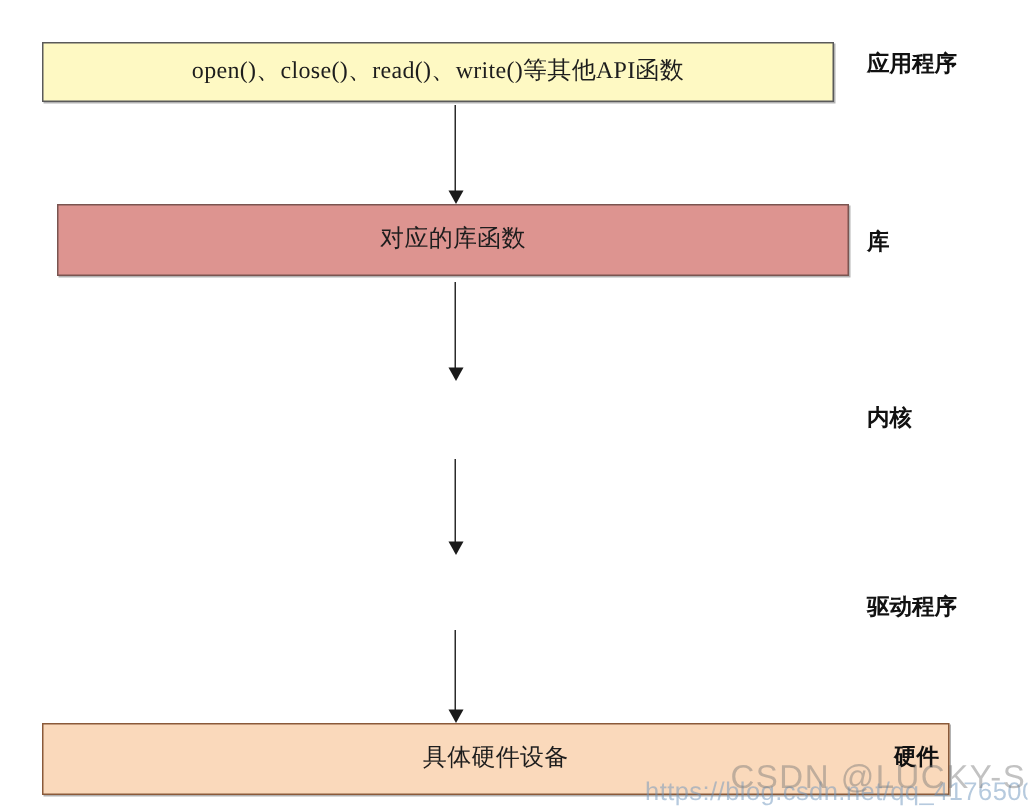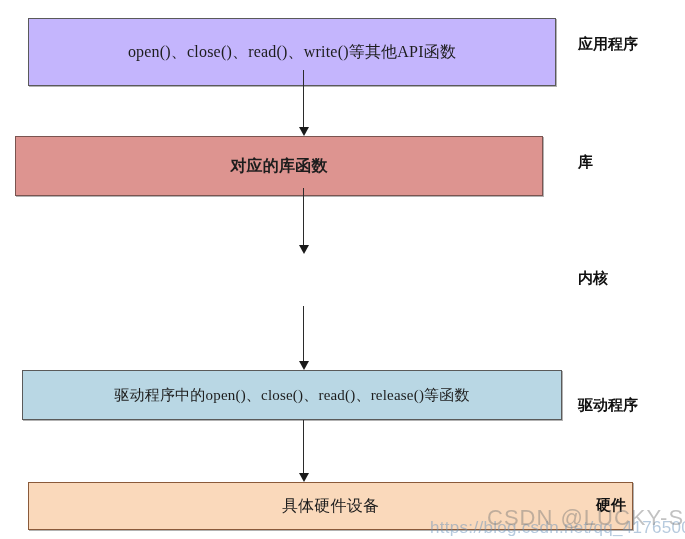--- a/index.html
+++ b/index.html
@@ -82,50 +82,47 @@
     font-size: 17px;
     color: rgba(110,150,190,0.50);
     letter-spacing: 0.3px;
   }
 </style>
 </head>
 <body>
 
 <div id="diagram">
 
-  <div class="node" style="left: 28px; top: 18px; width: 528px; height: 68px; background: #c4b5fd; border-color: rgb(90, 90, 90);">
+  <div class="node" style="left: 28px; top: 28px; width: 528px; height: 40px; background: #fef9c3; border-color: rgb(90, 90, 90);">
     <span class="node-label">open()、close()、read()、write()等其他API函数</span>
   </div>
-  <div class="side-label" style="left:578px; top:36px;">应用程序</div>
+  <div class="side-label" style="left:578px; top:36px;font-family:Liberation Serif, serif;">应用程序</div>
 
   <div class="connector" style="left:303px; top:70px; height:66px;">
     <div class="conn-line" style="height:58px;"></div>
     <div class="conn-head" style="top:57px;"></div>
   </div>
 
-  <div class="node" style="left: 15px; top: 136px; width: 528px; height: 60px; background: rgb(221, 148, 144); border-color: rgb(122, 84, 80); font-weight: bold;">
+  <div class="node" style="left: 38px; top: 136px; width: 528px; height: 48px; background: rgb(221, 148, 144); border-color: rgb(122, 84, 80);">
     <span class="node-label">对应的库函数</span>
   </div>
   <div class="side-label" style="left:578px; top:154px;">库</div>
 
   <div class="connector" style="left:303px; top:188px; height:66px;">
     <div class="conn-line" style="height:58px;"></div>
     <div class="conn-head" style="top:57px;"></div>
   </div>
 
   <div class="side-label" style="left:578px; top:272px;font-family:Liberation Mono, monospace;">内核</div>
 
   <div class="connector" style="left:303px; top:306px; height:64px;">
     <div class="conn-line" style="height:56px;"></div>
     <div class="conn-head" style="top:55px;"></div>
   </div>
 
-  <div class="node" style="left: 22px; top: 370px; width: 540px; height: 50px; background: rgb(185, 215, 228); border-color: rgb(90, 90, 90);">
-    <span class="node-label" style="font-size:15px;">驱动程序中的open()、close()、read()、release()等函数</span>
-  </div>
   <div class="side-label" style="left:578px; top:397px;">驱动程序</div>
 
   <div class="connector" style="left:303px; top:420px; height:62px;">
     <div class="conn-line" style="height:54px;"></div>
     <div class="conn-head" style="top:53px;"></div>
   </div>
 
   <div class="node" style="left: 28px; top: 482px; width: 605px; height: 48px; background: rgb(250, 217, 187); border-color: rgb(138, 90, 58);">
     <span class="node-label">具体硬件设备</span>
   </div>

